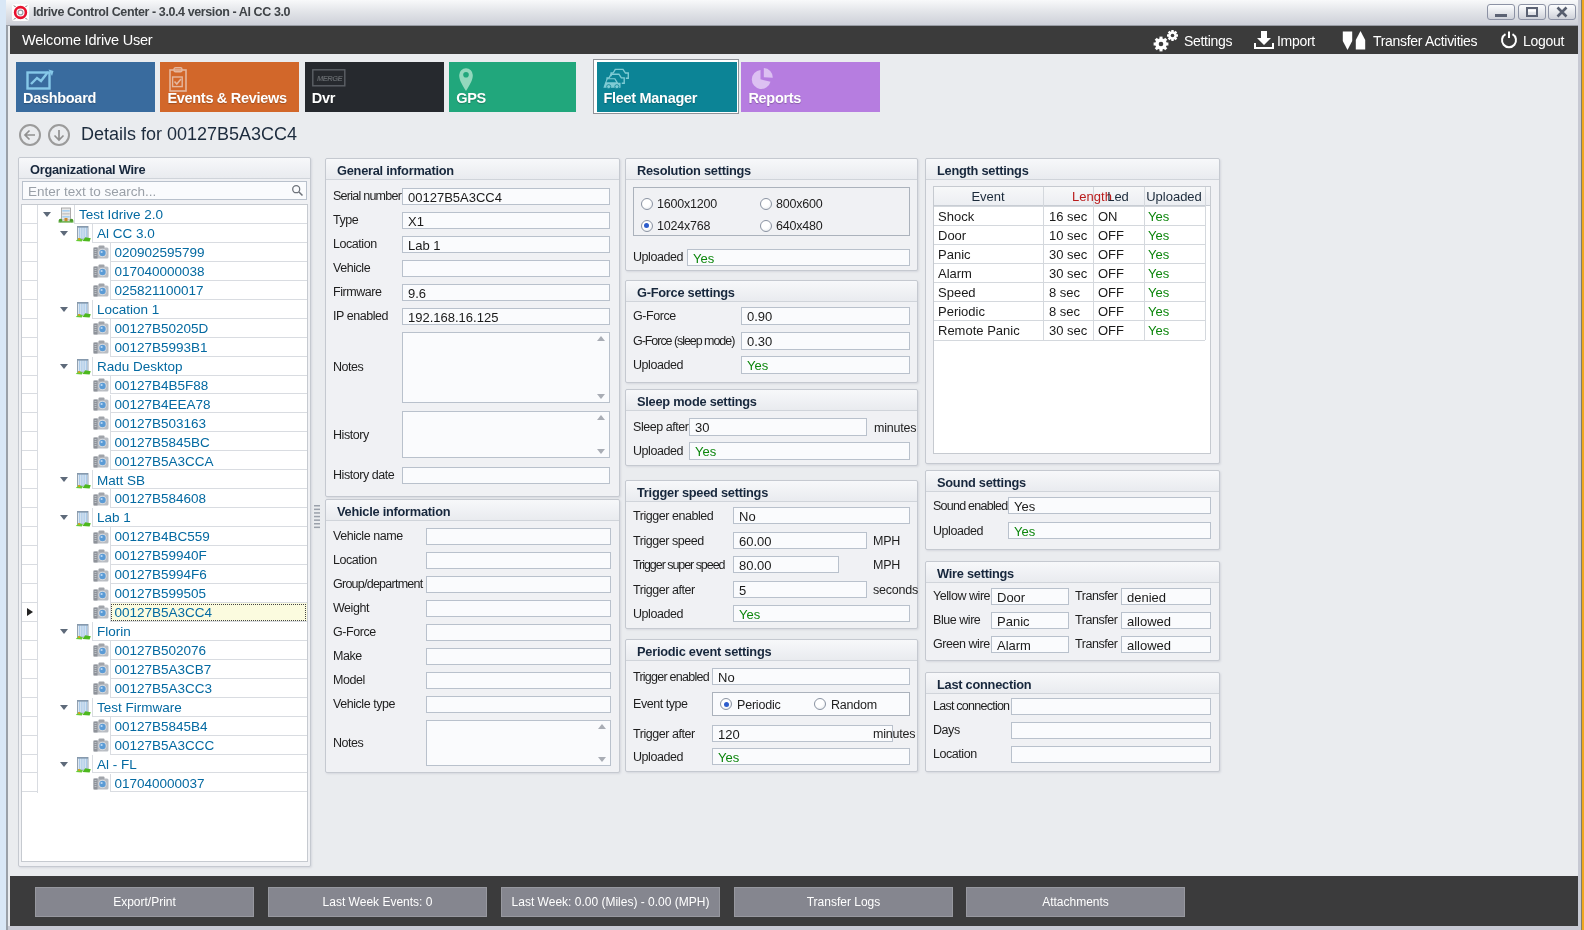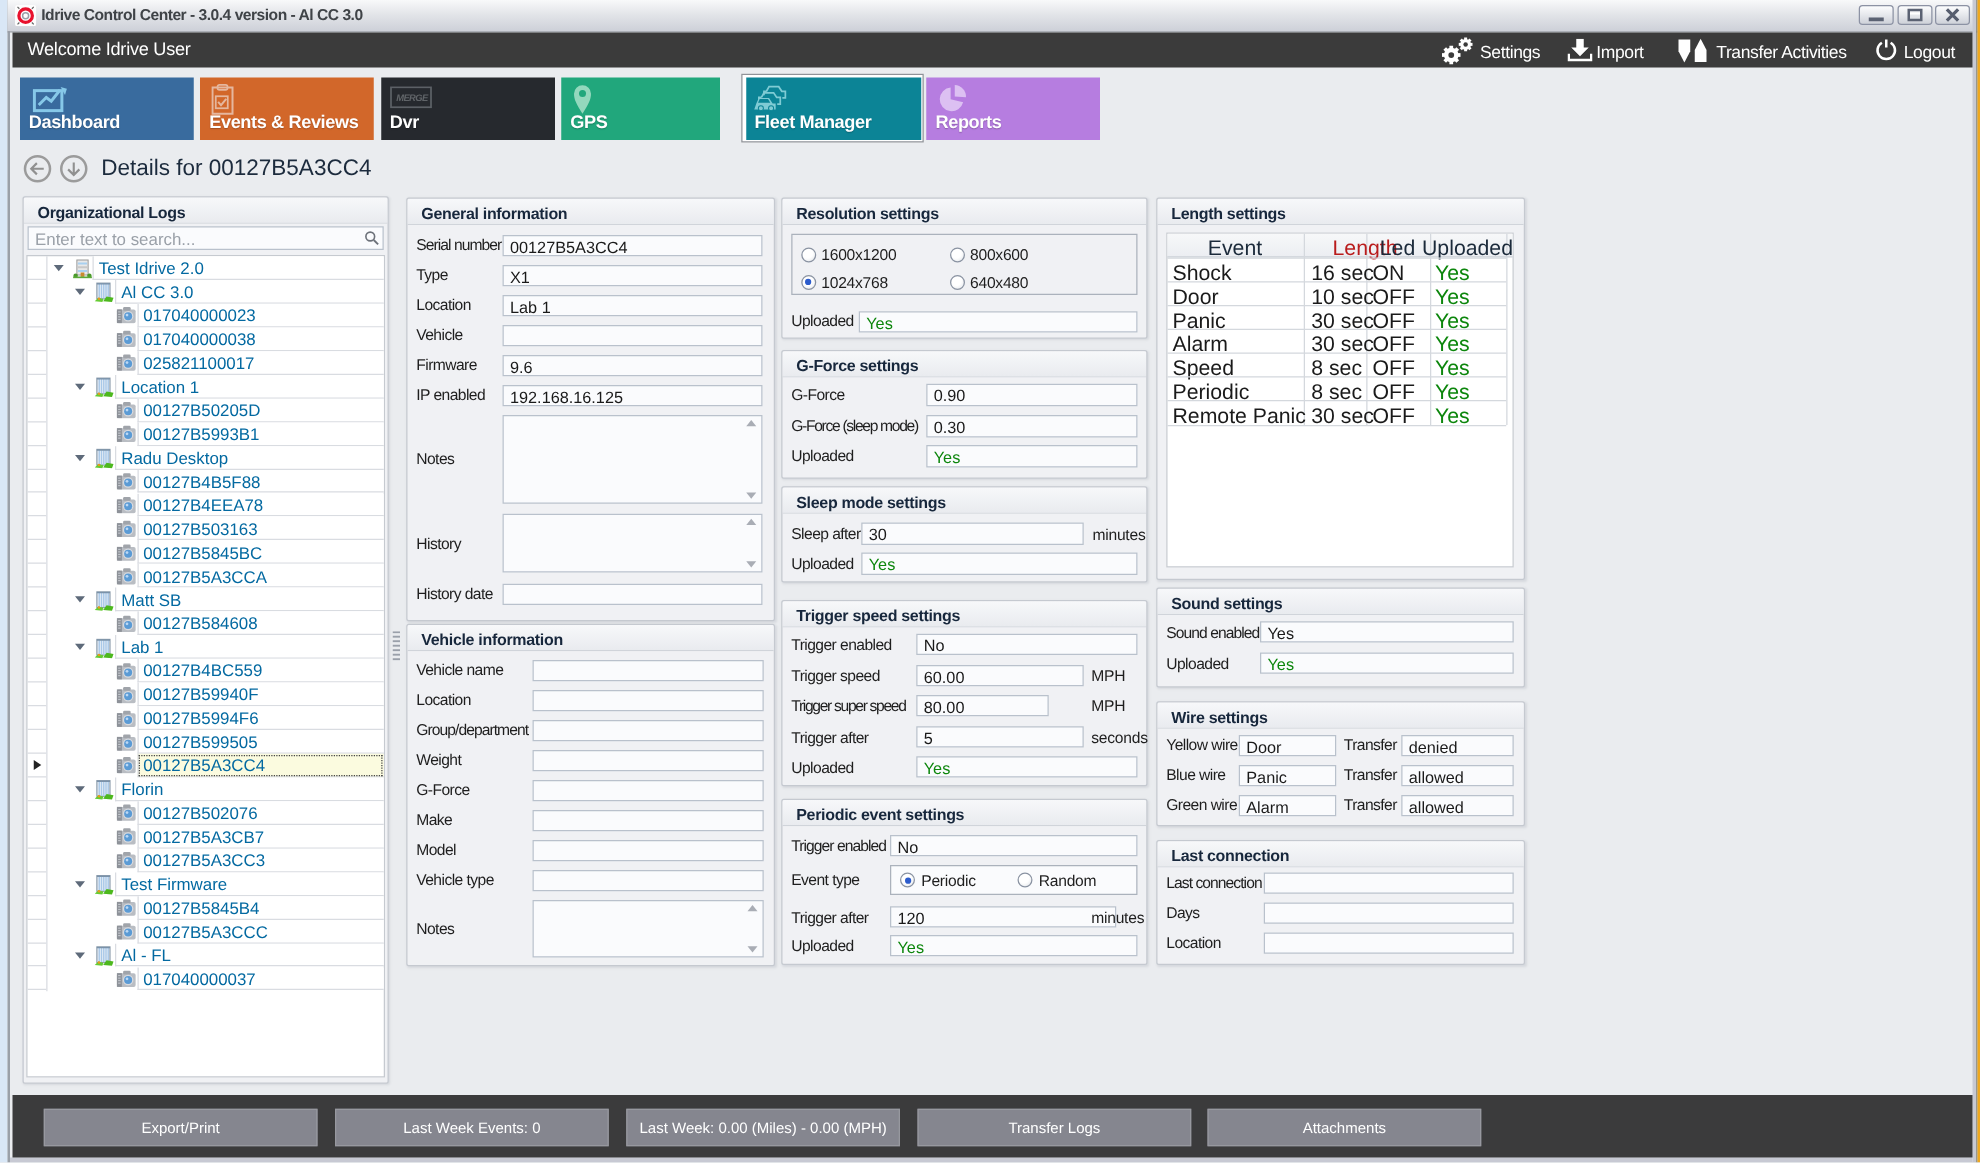--- a/index.html
+++ b/index.html
@@ -37,21 +37,21 @@
 .tsb{background:#fff;border:1px solid #c6cad0;}
 .treetxt{position:absolute;font-size:13.5px;color:#0369a1;white-space:nowrap;}
 .gutcell{position:absolute;left:22px;width:15px;border-bottom:1px solid #d9dce1;}
 .cell{position:absolute;border-left:1px solid #d9dce1;border-bottom:1px solid #d9dce1;background:#fff;}
 .exparrow{position:absolute;width:0;height:0;border-left:4.5px solid transparent;border-right:4.5px solid transparent;border-top:5px solid #5e6a7a;}
 .uparr{position:absolute;width:0;height:0;border-left:4px solid transparent;border-right:4px solid transparent;border-bottom:5px solid #a9adb5;}
 .dnarr{position:absolute;width:0;height:0;border-left:4px solid transparent;border-right:4px solid transparent;border-top:5px solid #a9adb5;}
 .botbar{left:10px;top:876px;width:1568px;height:50px;background:#3b3b3c;}
 .bbtn{position:absolute;width:219px;height:30px;background:#85868f;border:1px solid #97989f;color:#fff;font-size:12px;text-align:center;line-height:28px;}
 .thead{background:linear-gradient(#f7f8f9,#eceef2);border-bottom:1px solid #c8cdd4;}
-.tcell{position:absolute;font-size:17px;color:#1a1a1a;white-space:nowrap;}
+.tcell{position:absolute;font-size:13px;color:#1a1a1a;white-space:nowrap;}
 .tcell.green{color:#0c860c;}
 </style></head><body>
 <div class="abs edgeL"></div>
 <div class="abs edgeLl"></div>
 <div class="abs titlebar"></div>
 <div class="abs edgeR1"></div>
 <div class="abs edgeR2"></div>
 <div class="abs edgeR3"></div>
 <div class="abs edgeB"></div>
 <svg class="abs" style="left:12px;top:4px" width="17" height="17">
@@ -165,21 +165,21 @@
 <div class="abs circbtn" style="left:48px;top:124px"></div>
 <svg class="abs" style="left:21px;top:126px" width="18" height="18">
     <path d="M14 9 H4.5 M8.5 4.5 L4 9 l4.5 4.5" fill="none" stroke="#909090" stroke-width="1.7"></path>
   </svg>
 <svg class="abs" style="left:50px;top:126px" width="18" height="18">
     <path d="M9 4 V13.5 M4.5 9.5 L9 14 l4.5-4.5" fill="none" stroke="#909090" stroke-width="1.7"></path>
   </svg>
 <div class="abs dtitle">Details for 00127B5A3CC4</div>
 <div class="abs panel" style="left:18px;top:157px;width:293px;height:710px">
     <div class="phead">
-      <span>Organizational Logs</span>
+      <span>Organizational Wire</span>
     </div>
   </div>
 <div class="abs inp" style="left:22px;top:181px;width:285px;height:19px;color:#9aa0a8;font-size:13.5px;padding-top:2px">Enter text to search...</div>
 <svg class="abs" style="left:291px;top:184px" width="13" height="13" viewBox="0 0 13 13">
 <circle cx="5.2" cy="5.2" r="3.5" fill="none" stroke="#6d727a" stroke-width="1.3"></circle>
 <path d="M8 8 L11.5 11.5" stroke="#6d727a" stroke-width="1.5"></path>
   </svg>
 <div class="abs tsb" style="left:21px;top:204px;width:287px;height:658px"></div>
 <div class="abs" style="left:37px;top:205px;width:1px;height:588px;background:#d9dce1"></div>
 <div class="gutcell" style="top:205.0px;height:18.95px"></div>
@@ -212,21 +212,21 @@
 <div class="cell" style="left:109.5px;top:242.9px;width:197.5px;height:18.95px"></div>
 <svg class="abs" style="left:93px;top:245.4px" width="16" height="14" viewBox="0 0 16 14">
 <rect x="0.5" y="2.5" width="15" height="11" rx="1.5" fill="#b9bdc3"></rect>
 <rect x="0.5" y="2.5" width="4" height="11" fill="#8e9299"></rect>
 <path d="M1.5 4.5 h2 M1.5 6.5 h2 M1.5 8.5 h2 M1.5 10.5 h2" stroke="#c8ccd2" stroke-width="0.8"></path>
 <rect x="5.5" y="0.5" width="6" height="3" rx="1" fill="#a0a4aa"></rect>
 <circle cx="9.5" cy="8" r="4.2" fill="#d8dade"></circle>
 <circle cx="9.5" cy="8" r="3.2" fill="#5b9bd5"></circle>
 <circle cx="8.6" cy="7" r="1.1" fill="#bcd8f4"></circle>
 </svg>
-<div class="treetxt" style="left:114.5px;top:245.1px">017040000023</div>
+<div class="treetxt" style="left:114.5px;top:245.1px">020902595799</div>
 <div class="gutcell" style="top:261.9px;height:18.95px"></div>
 <div class="cell" style="left:109.5px;top:261.9px;width:197.5px;height:18.95px"></div>
 <svg class="abs" style="left:93px;top:264.35px" width="16" height="14" viewBox="0 0 16 14">
 <rect x="0.5" y="2.5" width="15" height="11" rx="1.5" fill="#b9bdc3"></rect>
 <rect x="0.5" y="2.5" width="4" height="11" fill="#8e9299"></rect>
 <path d="M1.5 4.5 h2 M1.5 6.5 h2 M1.5 8.5 h2 M1.5 10.5 h2" stroke="#c8ccd2" stroke-width="0.8"></path>
 <rect x="5.5" y="0.5" width="6" height="3" rx="1" fill="#a0a4aa"></rect>
 <circle cx="9.5" cy="8" r="4.2" fill="#d8dade"></circle>
 <circle cx="9.5" cy="8" r="3.2" fill="#5b9bd5"></circle>
 <circle cx="8.6" cy="7" r="1.1" fill="#bcd8f4"></circle>

